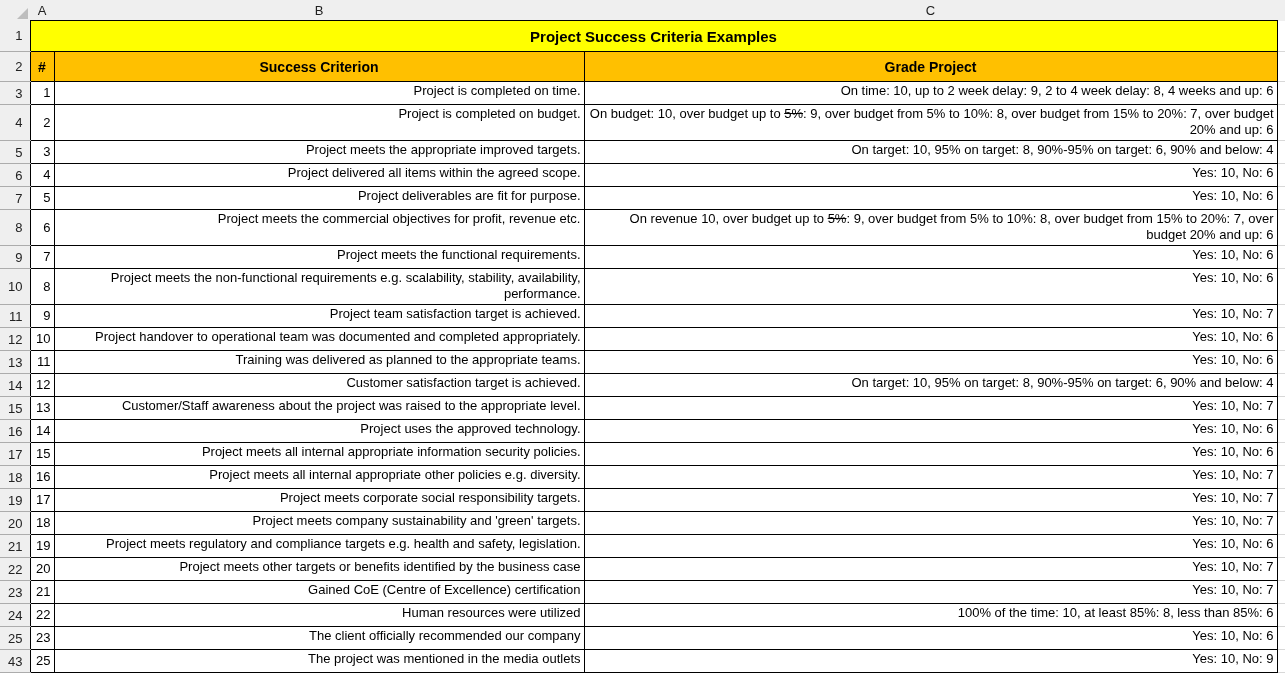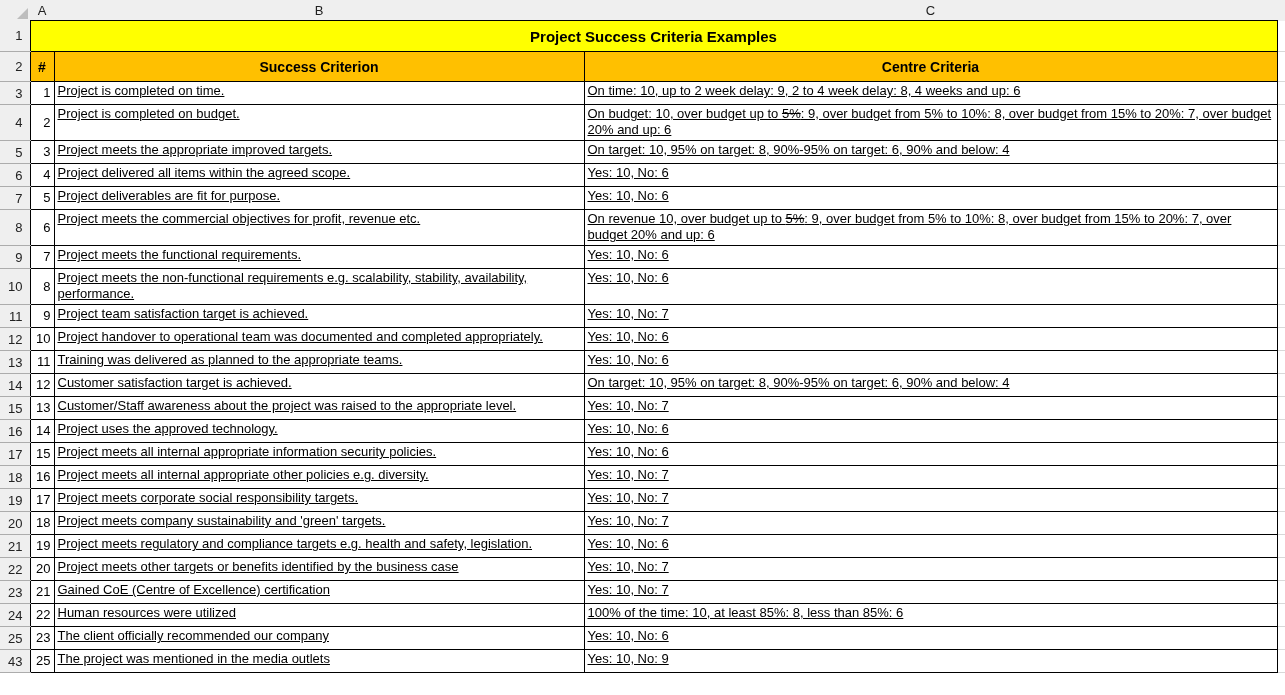--- a/index.html
+++ b/index.html
@@ -61,21 +61,21 @@
   }
   td.cell{
     border:1px solid #000;
     height:20px;
     font-size:13px;line-height:16px;
     background:#fff;
     word-wrap:break-word;
   }
   tr.tall td.cell{height:33px;}
   td.num{text-align:right;vertical-align:middle;padding:0 3px;}
-  td.crit,td.grade{text-align:left;vertical-align:top;padding:1px 3px;text-decoration:underline;}
+  td.crit,td.grade{text-align:right;vertical-align:top;padding:1px 3px;}
   span.strike{text-decoration:line-through;}
 
   
   td.dcol{border:none;border-bottom:1px solid #D8D8D8;background:#fff;}
 </style>
 </head>
 <body>
 
 <table class="sheet">
   <colgroup>
@@ -100,21 +100,21 @@
     <tr class="r-title">
       <td class="gutter">1</td>
       <td class="title-cell" colspan="3">Project Success Criteria Examples</td>
       <td class="dcol"></td>
     </tr>
 
     <tr class="r-head">
       <td class="gutter">2</td>
       <td class="head-cell">#</td>
       <td class="head-cell">Success Criterion</td>
-      <td class="head-cell">Centre Criteria</td>
+      <td class="head-cell">Grade Project</td>
       <td class="dcol"></td>
     </tr>
   </tbody>
 
   <tbody id="data-rows">
       <tr>
         <td class="gutter">3</td>
         <td class="cell num">1</td>
         <td class="cell crit">Project is completed on time.</td>
         <td class="cell grade">On time: 10, up to 2 week delay: 9, 2 to 4 week delay: 8, 4 weeks and up: 6</td>

